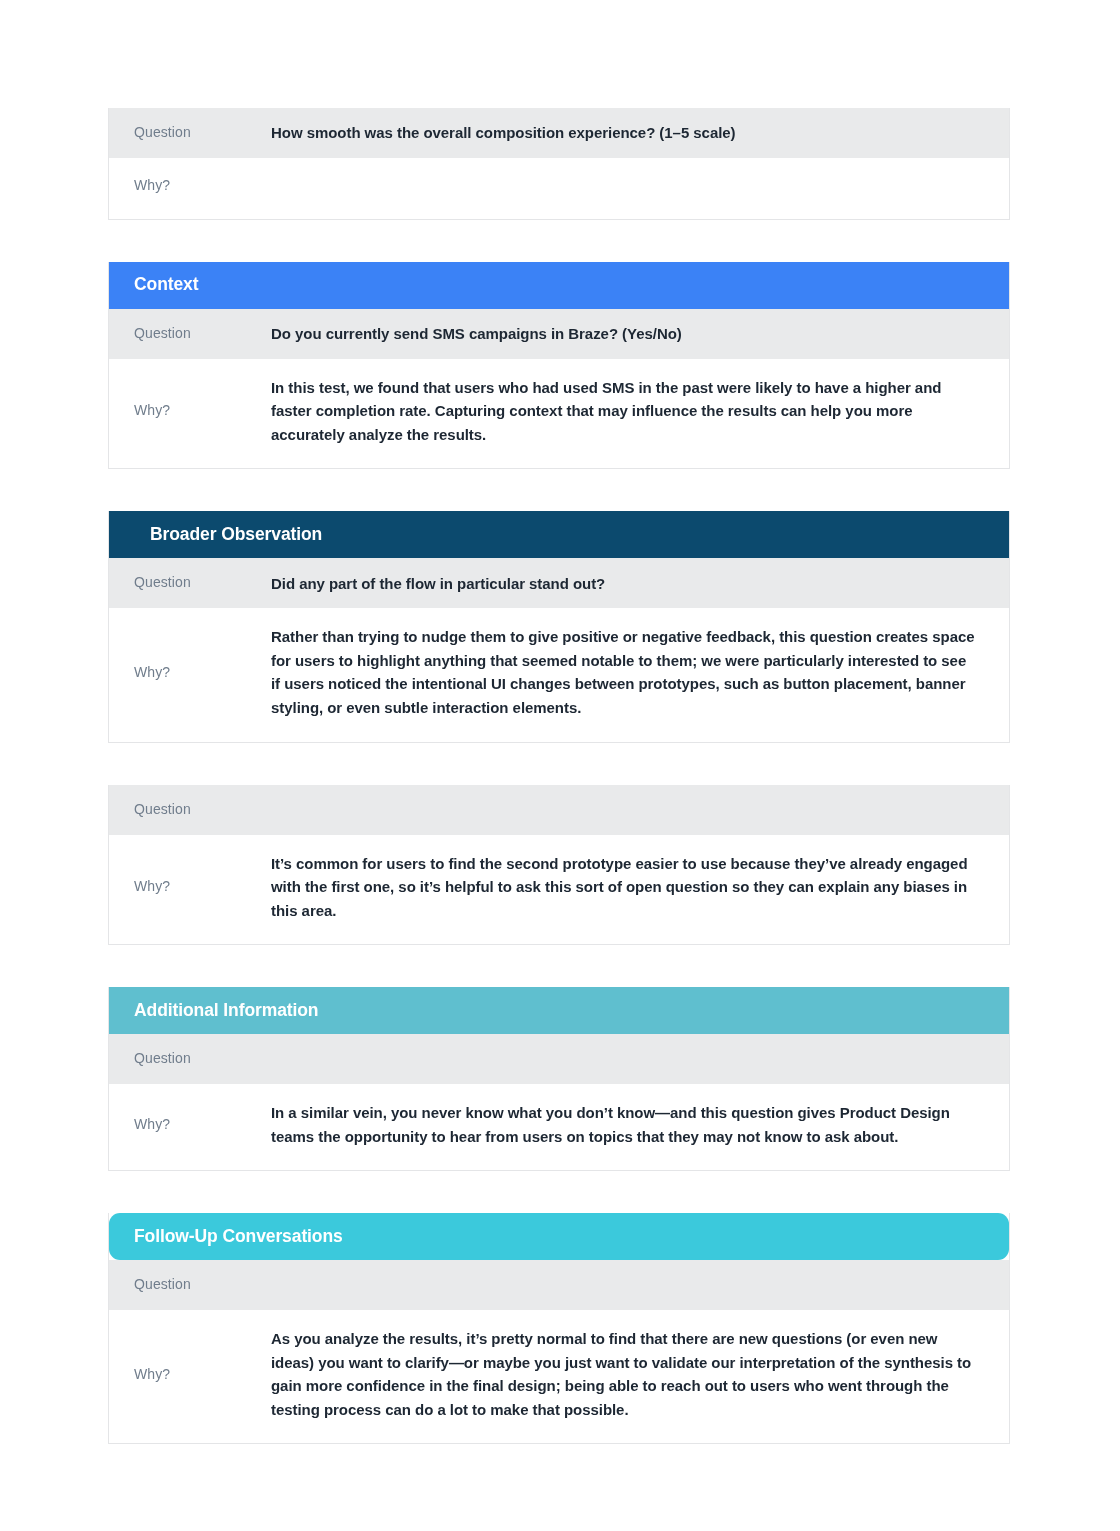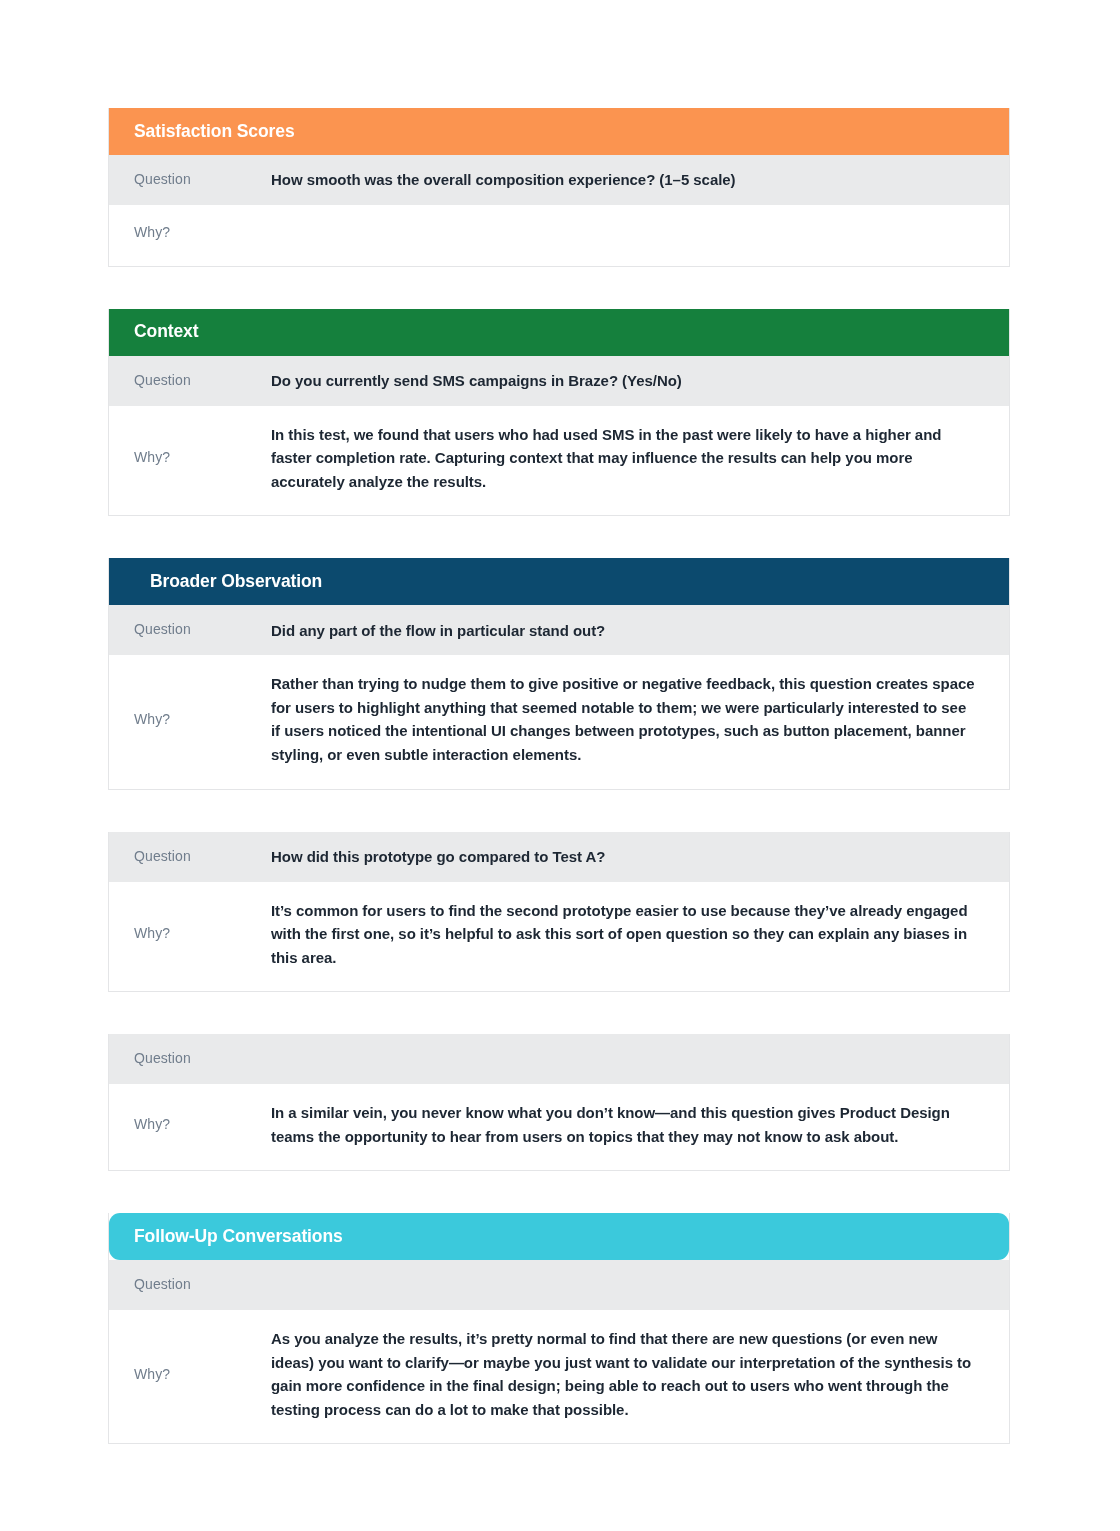--- a/index.html
+++ b/index.html
@@ -82,34 +82,31 @@
     line-height: 1.57;
     letter-spacing: -0.05px;
   }
 </style>
 </head>
 <body>
 
 <div class="page">
 
   <section class="card">
-    <div class="card-header" style="background: rgb(251, 148, 80);">
-      <span class="card-header-title">Satisfaction Scores</span>
-    </div>
     <div class="row row-question">
       <div class="row-label">Question</div>
       <div class="row-value">How smooth was the overall composition experience? (1–5 scale)</div>
     </div>
     <div class="row row-why">
       <div class="row-label">Why?</div>
     </div>
   </section>
 
   <section class="card">
-    <div class="card-header" style="background: #15803d;">
+    <div class="card-header" style="background: #3b82f6;">
       <span class="card-header-title">Context</span>
     </div>
     <div class="row row-question">
       <div class="row-label">Question</div>
       <div class="row-value">Do you currently send SMS campaigns in Braze? (Yes/No)</div>
     </div>
     <div class="row row-why">
       <div class="row-label">Why?</div>
       <div class="row-value">In this test, we found that users who had used SMS in the past were likely to have a higher and faster completion rate. Capturing context that may influence the results can help you more accurately analyze the results.</div>
     </div>
@@ -125,29 +122,31 @@
     </div>
     <div class="row row-why">
       <div class="row-label">Why?</div>
       <div class="row-value">Rather than trying to nudge them to give positive or negative feedback, this question creates space for users to highlight anything that seemed notable to them; we were particularly interested to see if users noticed the intentional UI changes between prototypes, such as button placement, banner styling, or even subtle interaction elements.</div>
     </div>
   </section>
 
   <section class="card">
     <div class="row row-question">
       <div class="row-label">Question</div>
-      <div class="row-value">How did this prototype go compared to Test A?</div>
     </div>
     <div class="row row-why">
       <div class="row-label">Why?</div>
       <div class="row-value">It’s common for users to find the second prototype easier to use because they’ve already engaged with the first one, so it’s helpful to ask this sort of open question so they can explain any biases in this area.</div>
     </div>
   </section>
 
   <section class="card">
+    <div class="card-header" style="background: rgb(95, 191, 207);">
+      <span class="card-header-title">Additional Information</span>
+    </div>
     <div class="row row-question">
       <div class="row-label">Question</div>
     </div>
     <div class="row row-why">
       <div class="row-label">Why?</div>
       <div class="row-value">In a similar vein, you never know what you don’t know—and this question gives Product Design teams the opportunity to hear from users on topics that they may not know to ask about.</div>
     </div>
   </section>
 
   <section class="card">

